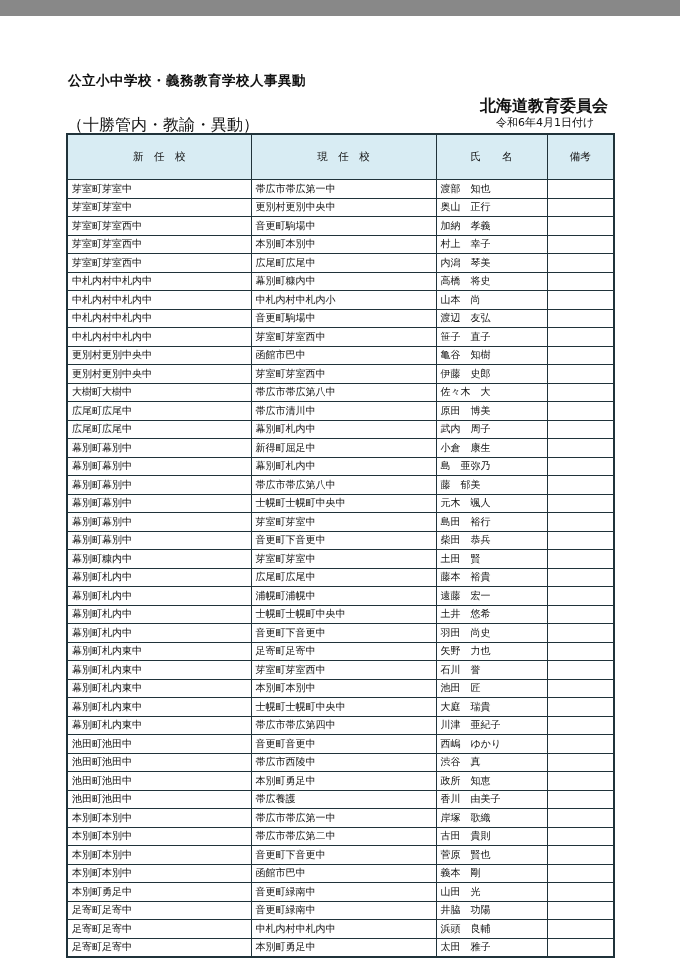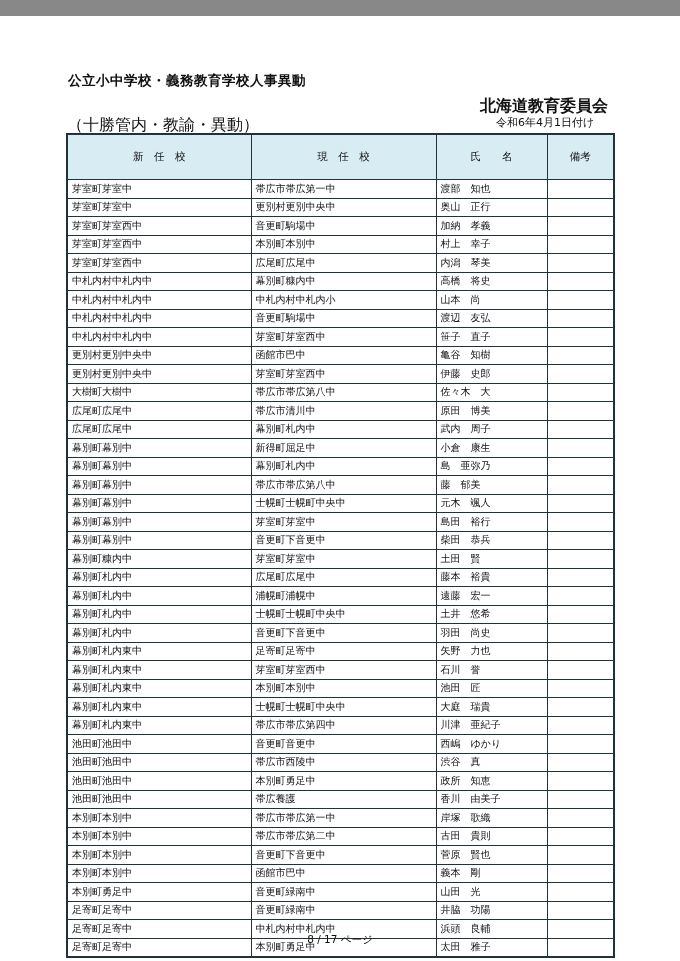--- a/index.html
+++ b/index.html
@@ -381,15 +381,14 @@
 
   <tr>
     <td>足寄町足寄中</td>
     <td>本別町勇足中</td>
     <td>太田　雅子</td>
     <td></td>
   </tr>
 </tbody>
   </table>
 
-  <div class="footer">8 / 17 ページ</div>
 
 </div>
 
 </body></html>

